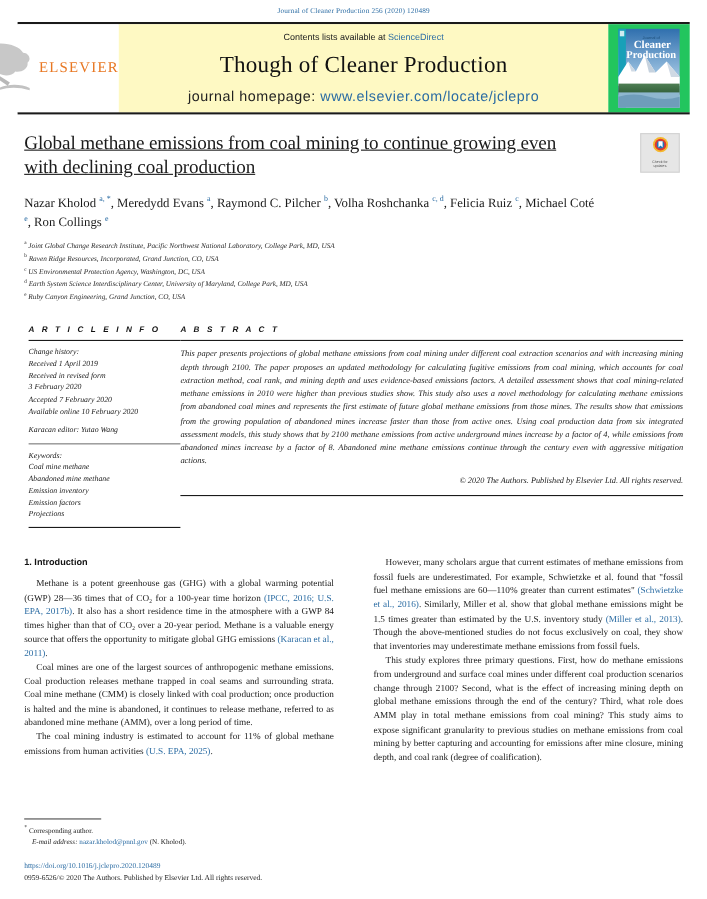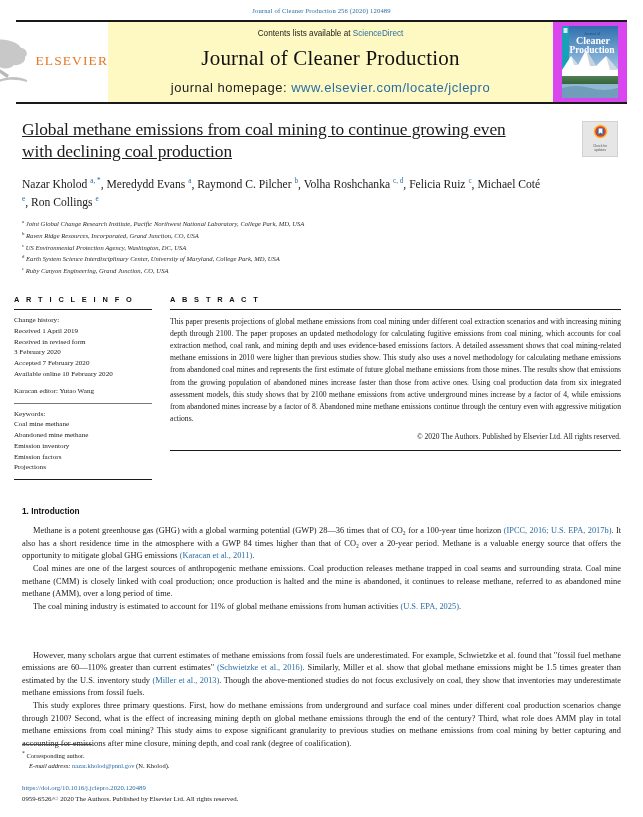--- a/index.html
+++ b/index.html
@@ -79,21 +79,21 @@
   .homepage-line {
     font-family: "Liberation Sans", sans-serif;
     font-size: 13px;
     color: #222;
     letter-spacing: .5px;
   }
   .homepage-line .url { color: #2b6ca3; letter-spacing: .5px; }
   .cover-thumb {
     width: 74px;
     flex: 0 0 74px;
-    background: #d946ef;
+    background: #22c55e;
     display: flex;
     align-items: center;
     justify-content: center;
   }
 
   
   .title-block { margin: 14px 22px 0 22px; position: relative; }
   .paper-title {
     font-family: "Liberation Serif", serif;
     font-size: 17.4px;
@@ -142,23 +142,23 @@
     font-family: "Liberation Serif", serif;
     font-style: italic;
     font-size: 6.6px;
     line-height: 1.62;
     color: #2a2a2a;
   }
   .affils sup { font-size: 4.8px; vertical-align: super; font-style: normal; }
 
   
   .info-abstract {
-    margin: 18px 22px 0 14px;
-    display: flex;
-    gap: 18px;
+    margin: 18px 22px 0 26px;
+    display: flex;
+    font-style: italic;
   }
   .col-info { flex: 0 0 138px; }
   .col-abs  { flex: 1 1 auto; }
 
   .sec-head {
     font-family: "Liberation Sans", sans-serif;
     font-size: 7.4px;
     font-weight: bold;
     letter-spacing: 2.4px;
     color: #111;
@@ -193,21 +193,20 @@
     padding-top: 7px;
     color: #1a1a1a;
   }
   .abs-rule-bottom { border-top: 1.8px solid #1a1a1a; margin-top: 9px; }
 
   
   .body-cols {
     margin: 26px 22px 0 22px;
     display: flex;
     gap: 36px;
-    flex-direction: column;
   }
   .bcol { flex: 1 1 0; min-width: 0; position: relative; }
   .h2 {
     font-family: "Liberation Sans", sans-serif;
     font-size: 8.3px;
     font-weight: bold;
     color: #111;
     margin-bottom: 9px;
   }
   .para {
@@ -271,21 +270,21 @@
           <path d="M10 45 C18 41 30 41 38 45 C46 41 58 41 66 45 L66 47 C56 44 46 44 38 47 C30 44 20 44 10 47 Z" opacity=".6"></path>
           <ellipse cx="20" cy="43" rx="6" ry="3" opacity=".45"></ellipse>
         </g>
       </svg>
     </span>
     <div class="elsevier-word">ELSEVIER</div>
   </div>
 
   <div class="masthead-mid">
     <div class="contents-line"><span>Contents lists available at </span><span class="sd">ScienceDirect</span></div>
-    <div class="journal-title">Journal of Cleaner Production</div>
+    <div class="journal-title">Though of Cleaner Production</div>
     <div class="homepage-line"><span>journal homepage: </span><span class="url">www.elsevier.com/locate/jclepro</span></div>
   </div>
 
   <div class="cover-thumb">
     <svg width="56" height="72" viewBox="0 0 56 72">
       <defs>
         <linearGradient id="sky" x1="0" y1="0" x2="0" y2="1">
           <stop offset="0%" stop-color="#2f6fae"></stop>
           <stop offset="60%" stop-color="#9fc4e2"></stop>
           <stop offset="100%" stop-color="#d8e8f3"></stop>

